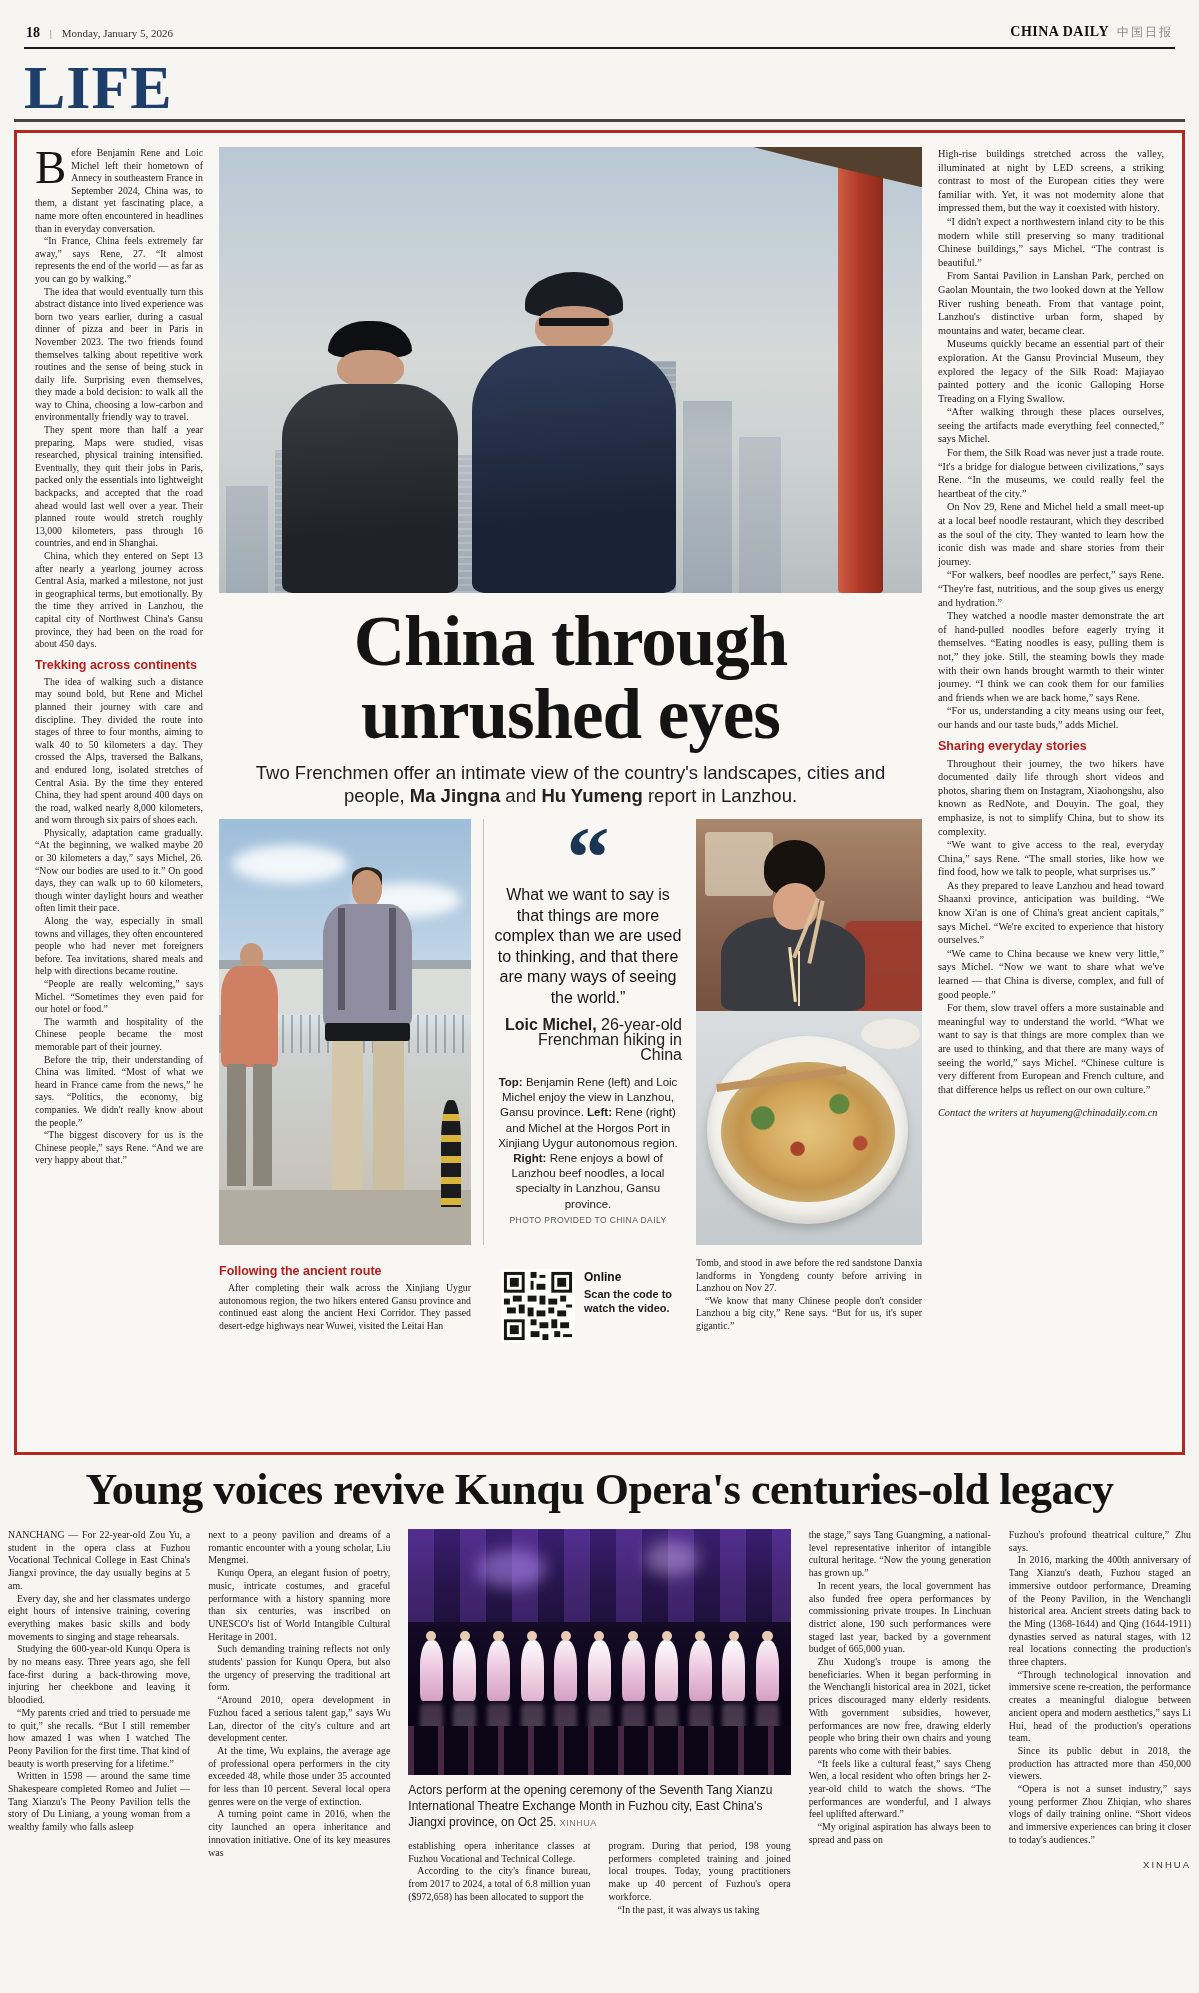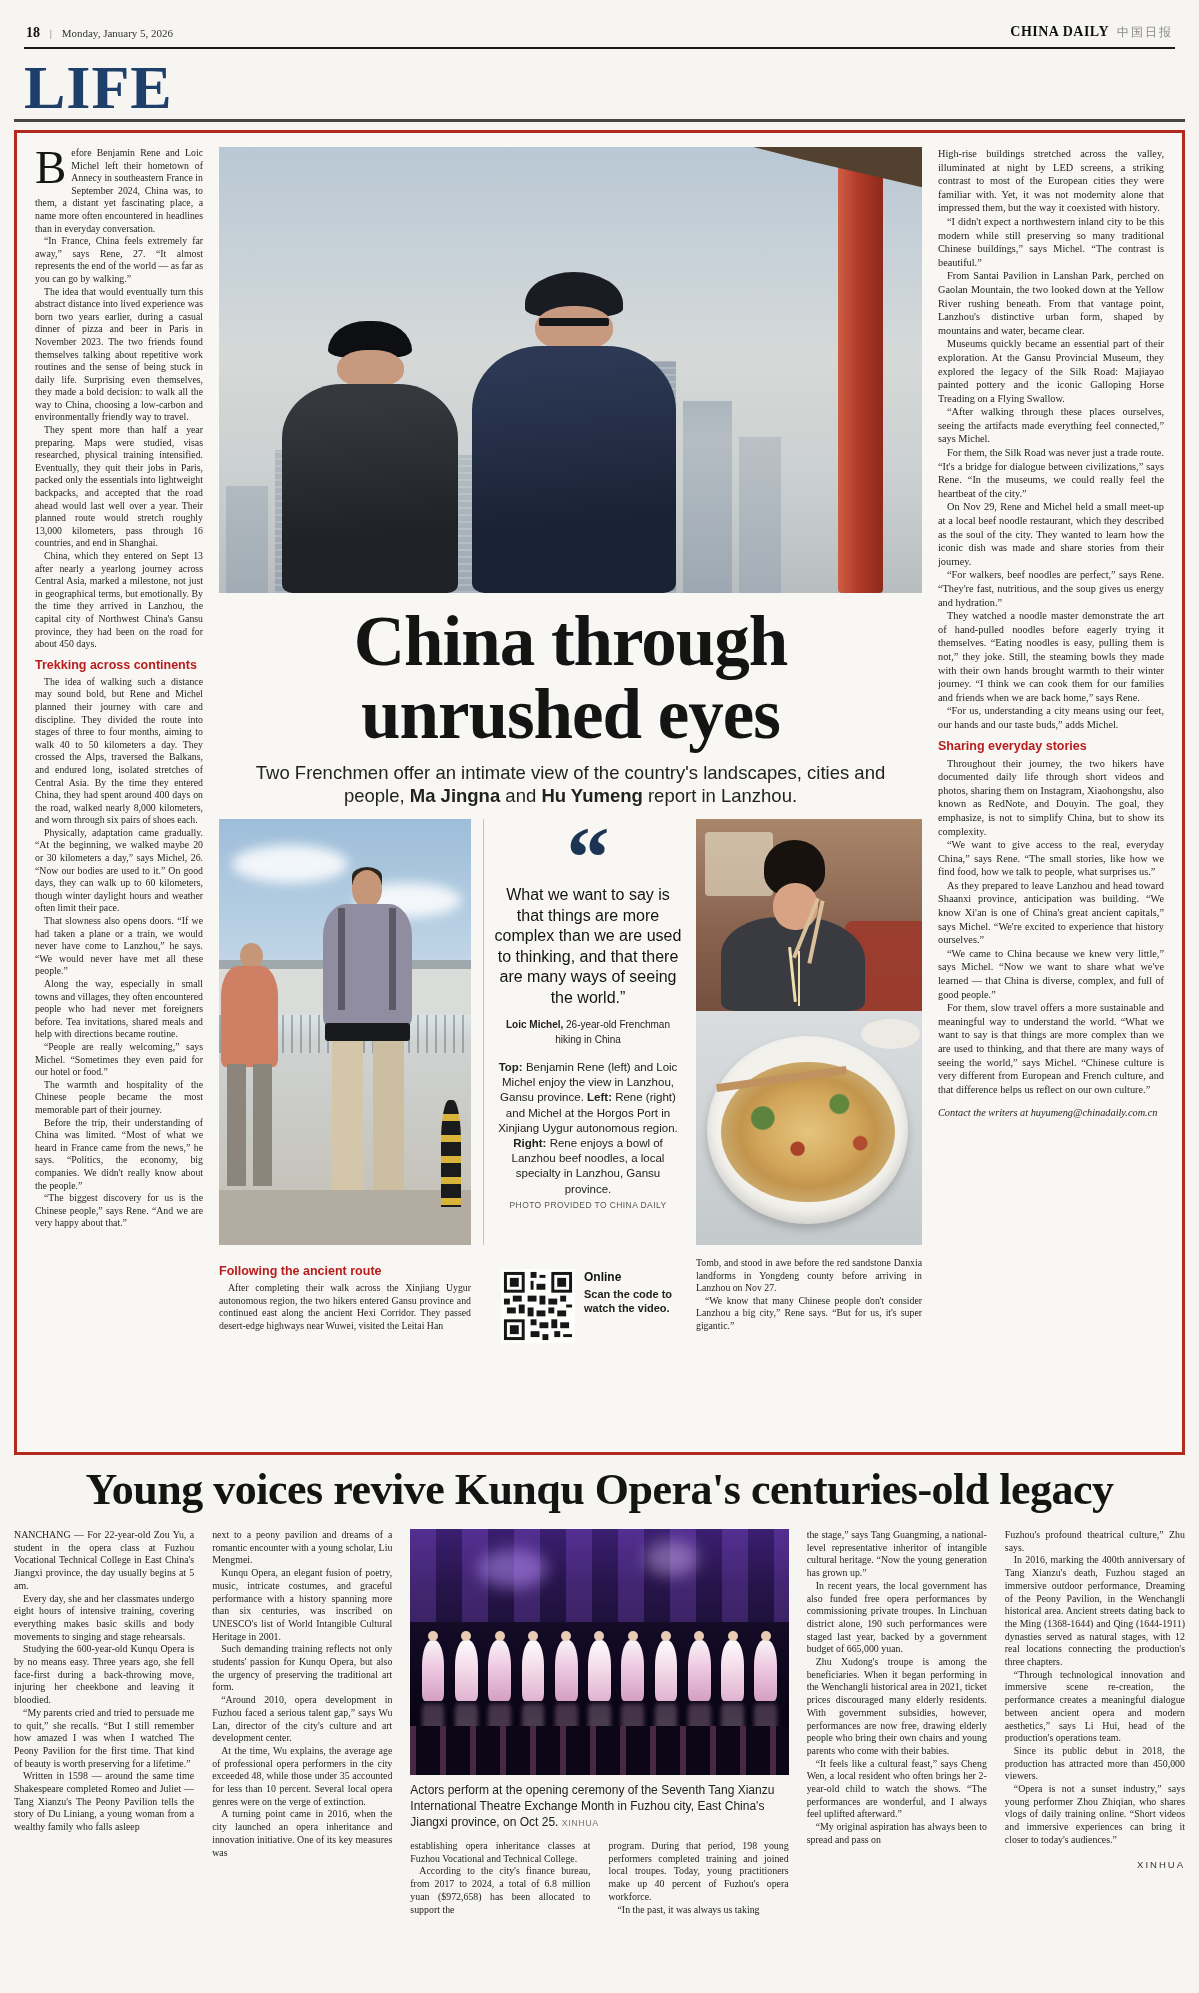--- a/index.html
+++ b/index.html
@@ -48,21 +48,21 @@
   .standfirst{font-family:"Liberation Sans","DejaVu Sans",sans-serif;
               font-size:18.5px;line-height:23px;text-align:center;margin:4px 6px 12px;color:#222;}
   .standfirst .b{font-weight:700;}
 
   .midrow{display:grid;grid-template-columns:252px 1fr 226px;column-gap:12px;height:426px;overflow:hidden;}
   .quotecol{border-left:1px solid #c4c4bd;padding:0 2px 0 10px;text-align:center;overflow:hidden;
             font-family:"Liberation Sans","DejaVu Sans",sans-serif;}
   .qmark{font-family:"Liberation Serif",serif;font-weight:700;font-size:86px;line-height:.6;
          height:44px;color:#1c3553;margin-top:14px;}
   .quote{font-size:16px;line-height:20.5px;color:#141414;margin:8px 0 9px;}
-  .attr{font-size:10px;line-height:15px;color:#222;margin:0 0 13px;}
+  .attr{font-size:16px;line-height:15px;color:#222;margin:0 0 13px;text-align:right;}
   .attr .b{font-weight:700;}
   .caps{font-size:11.5px;line-height:15.2px;color:#222;margin:0;}
   .caps .b{font-weight:700;}
   .photocredit{font-size:8.5px;letter-spacing:.4px;color:#555;margin-top:3px;}
 
   .bottomrow{display:grid;grid-template-columns:252px 1fr 226px;column-gap:12px;
              margin-top:12px;flex:1;overflow:hidden;}
   .routecol,.tombcol{font-size:9.8px;line-height:12.6px;text-align:justify;overflow:hidden;}
   .routecol p,.tombcol p{margin:0;text-indent:9px;}
   .tombcol p.cont{text-indent:0;}
@@ -178,21 +178,21 @@
   .perf{width:6.4%;border-radius:42% 42% 12% 12%;position:relative;
         background:linear-gradient(180deg,#f8f4f6 0%,#efcbe3 42%,#d49fc4 100%);}
   .perf::before{content:"";position:absolute;left:28%;top:-14%;width:44%;padding-top:44%;
         border-radius:50%;background:#e9cab2;}
   .perf:nth-child(2n){background:linear-gradient(180deg,#fdfbfc 0%,#f4dcea 45%,#e0b3d0 100%);}
   .refl{transform:scaleY(-1);top:71%;opacity:.28;filter:blur(2px);}
   .water{position:absolute;left:0;right:0;bottom:0;height:20%;
        background:repeating-linear-gradient(90deg,rgba(225,130,185,.28) 0 6px,transparent 6px 30px),#0d0616;}
 
   
-  .kunqu{margin:0 14px;}
+  .kunqu{margin:0 8px;}
   .khead{font-size:44px;line-height:50px;font-weight:700;text-align:center;letter-spacing:-.5px;
          margin:10px 0 14px;color:#141414;}
   .kgrid{display:grid;grid-template-columns:repeat(6,1fr);column-gap:18px;height:442px;overflow:hidden;}
   .kcol{font-size:9.9px;line-height:12.7px;text-align:justify;overflow:hidden;color:#1d1d1d;}
   .kcol p{margin:0;text-indent:9px;}
   .kcol p.cont{text-indent:0;}
   .kmid{grid-column:3/5;display:flex;flex-direction:column;overflow:hidden;}
   .kcaption{font-family:"Liberation Sans","DejaVu Sans",sans-serif;font-size:12px;line-height:16px;
             margin:7px 0 9px;color:#222;text-align:left;}
   .kcredit{font-size:9px;color:#777;letter-spacing:.5px;}
@@ -223,21 +223,20 @@
 
   <div class="artcol">
     <p class="first"><span class="dropcap">B</span><span>efore Benjamin Rene and Loic Michel left their hometown of Annecy in southeastern France in September 2024, China was, to them, a distant yet fascinating place, a name more often encountered in headlines than in everyday conversation.</span></p>
     <p>“In France, China feels extremely far away,” says Rene, 27. “It almost represents the end of the world — as far as you can go by walking.”</p>
     <p>The idea that would eventually turn this abstract distance into lived experience was born two years earlier, during a casual dinner of pizza and beer in Paris in November 2023. The two friends found themselves talking about repetitive work routines and the sense of being stuck in daily life. Surprising even themselves, they made a bold decision: to walk all the way to China, choosing a low-carbon and environmentally friendly way to travel.</p>
     <p>They spent more than half a year preparing. Maps were studied, visas researched, physical training intensified. Eventually, they quit their jobs in Paris, packed only the essentials into lightweight backpacks, and accepted that the road ahead would last well over a year. Their planned route would stretch roughly 13,000 kilometers, pass through 16 countries, and end in Shanghai.</p>
     <p>China, which they entered on Sept 13 after nearly a yearlong journey across Central Asia, marked a milestone, not just in geographical terms, but emotionally. By the time they arrived in Lanzhou, the capital city of Northwest China's Gansu province, they had been on the road for about 450 days.</p>
     <p class="subhead">Trekking across continents</p>
     <p>The idea of walking such a distance may sound bold, but Rene and Michel planned their journey with care and discipline. They divided the route into stages of three to four months, aiming to walk 40 to 50 kilometers a day. They crossed the Alps, traversed the Balkans, and endured long, isolated stretches of Central Asia. By the time they entered China, they had spent around 400 days on the road, walked nearly 8,000 kilometers, and worn through six pairs of shoes each.</p>
     <p>Physically, adaptation came gradually. “At the beginning, we walked maybe 20 or 30 kilometers a day,” says Michel, 26. “Now our bodies are used to it.” On good days, they can walk up to 60 kilometers, though winter daylight hours and weather often limit their pace.</p>
-    <p>That slowness also opens doors. “If we had taken a plane or a train, we would never have come to Lanzhou,” he says. “We would never have met all these people.”</p>
     <p>Along the way, especially in small towns and villages, they often encountered people who had never met foreigners before. Tea invitations, shared meals and help with directions became routine.</p>
     <p>“People are really welcoming,” says Michel. “Sometimes they even paid for our hotel or food.”</p>
     <p>The warmth and hospitality of the Chinese people became the most memorable part of their journey.</p>
     <p>Before the trip, their understanding of China was limited. “Most of what we heard in France came from the news,” he says. “Politics, the economy, big companies. We didn't really know about the people.”</p>
     <p>“The biggest discovery for us is the Chinese people,” says Rene. “And we are very happy about that.”</p>
   </div>
 
   <div class="centercol">
 
     <div class="photo main-photo">

